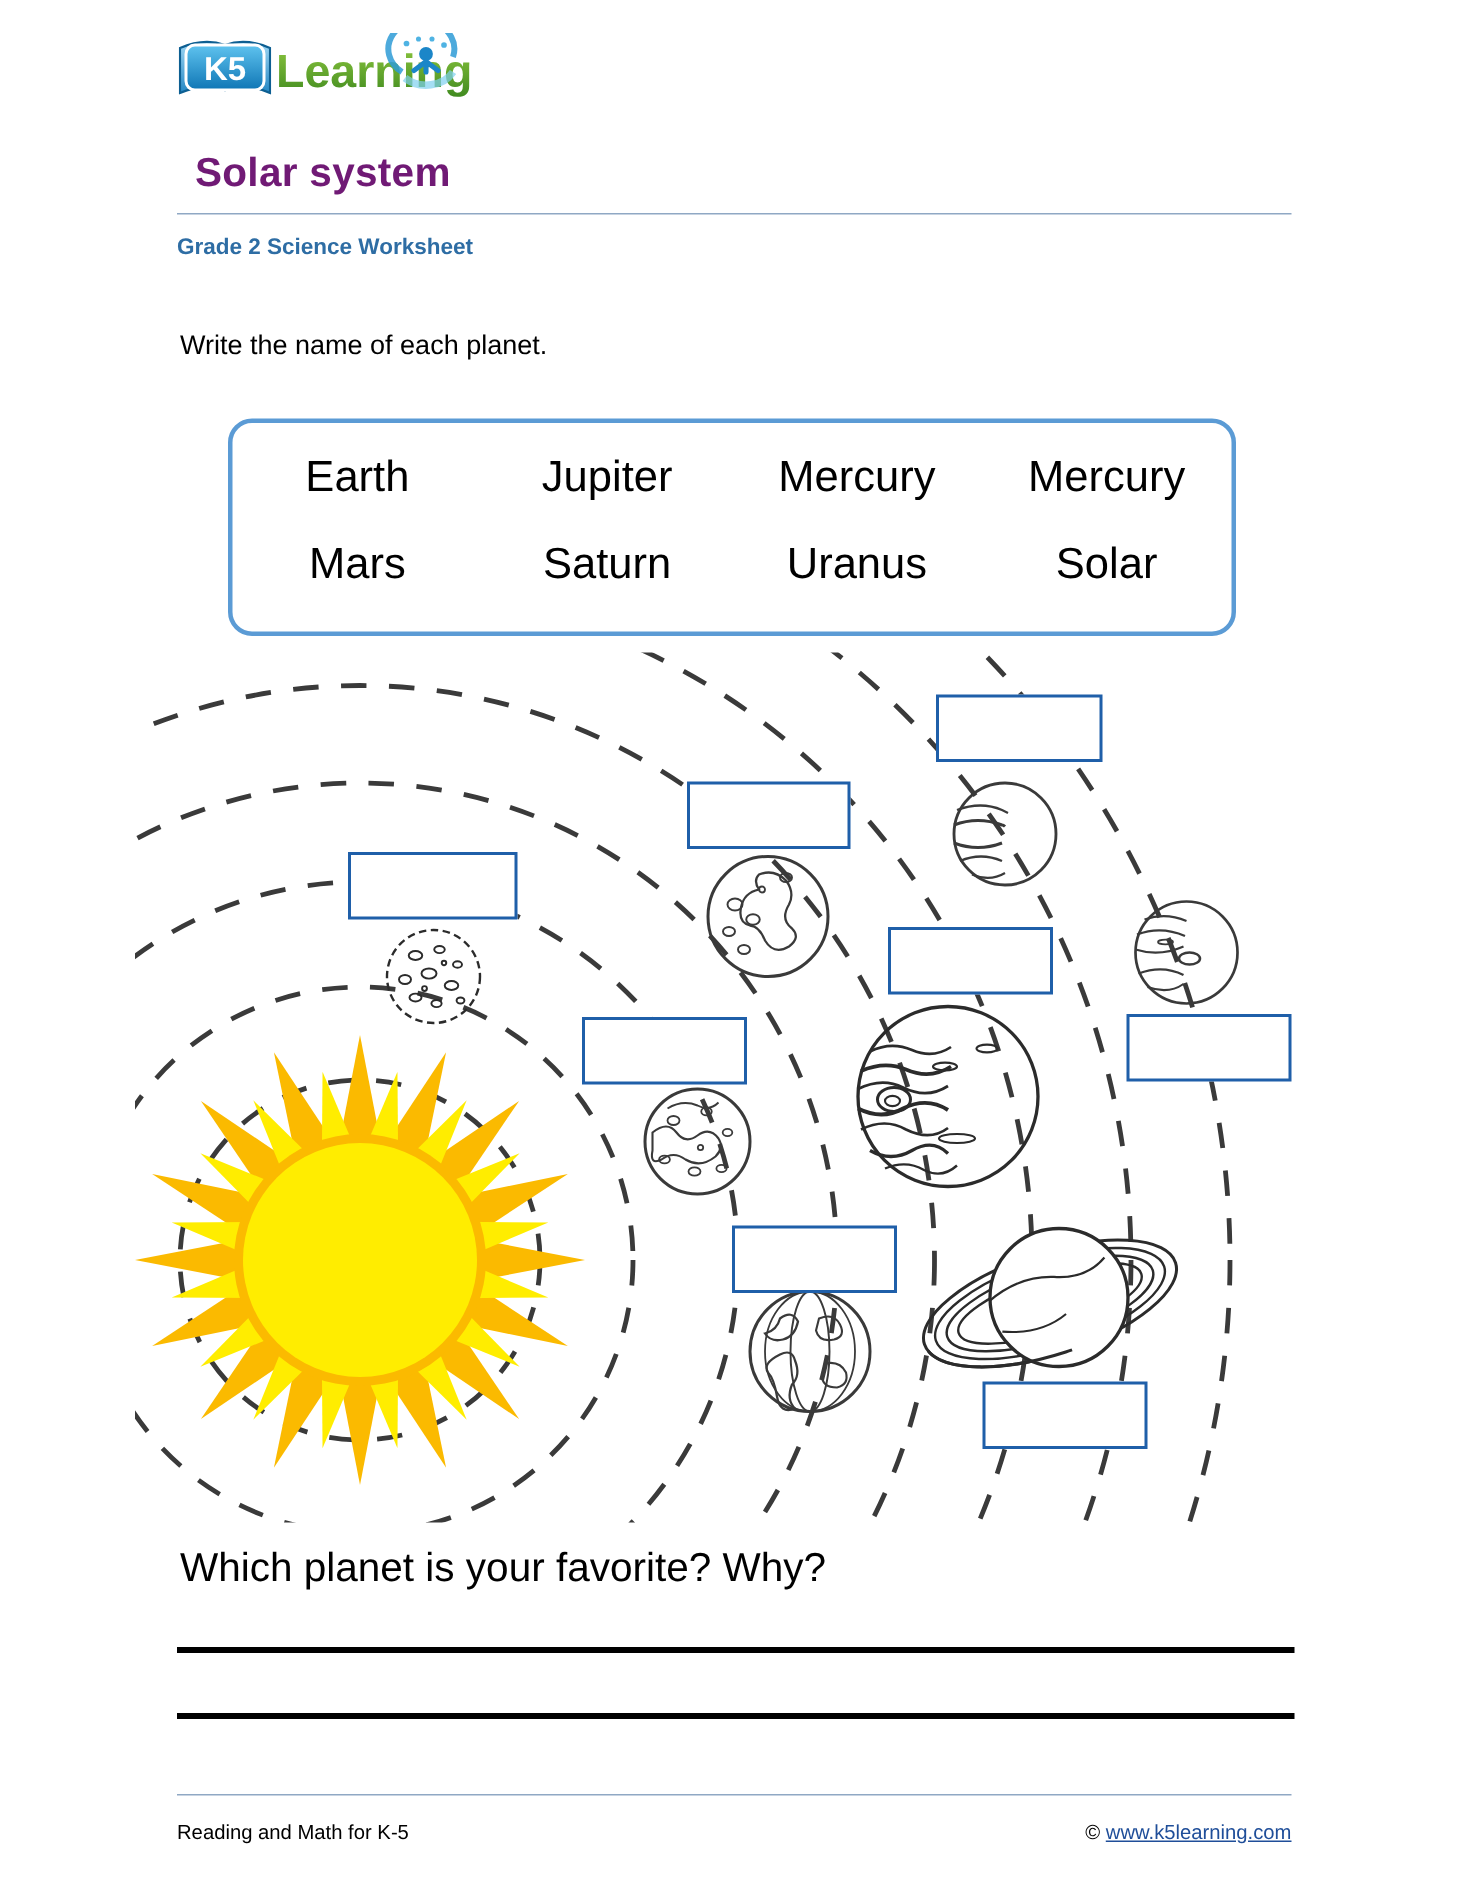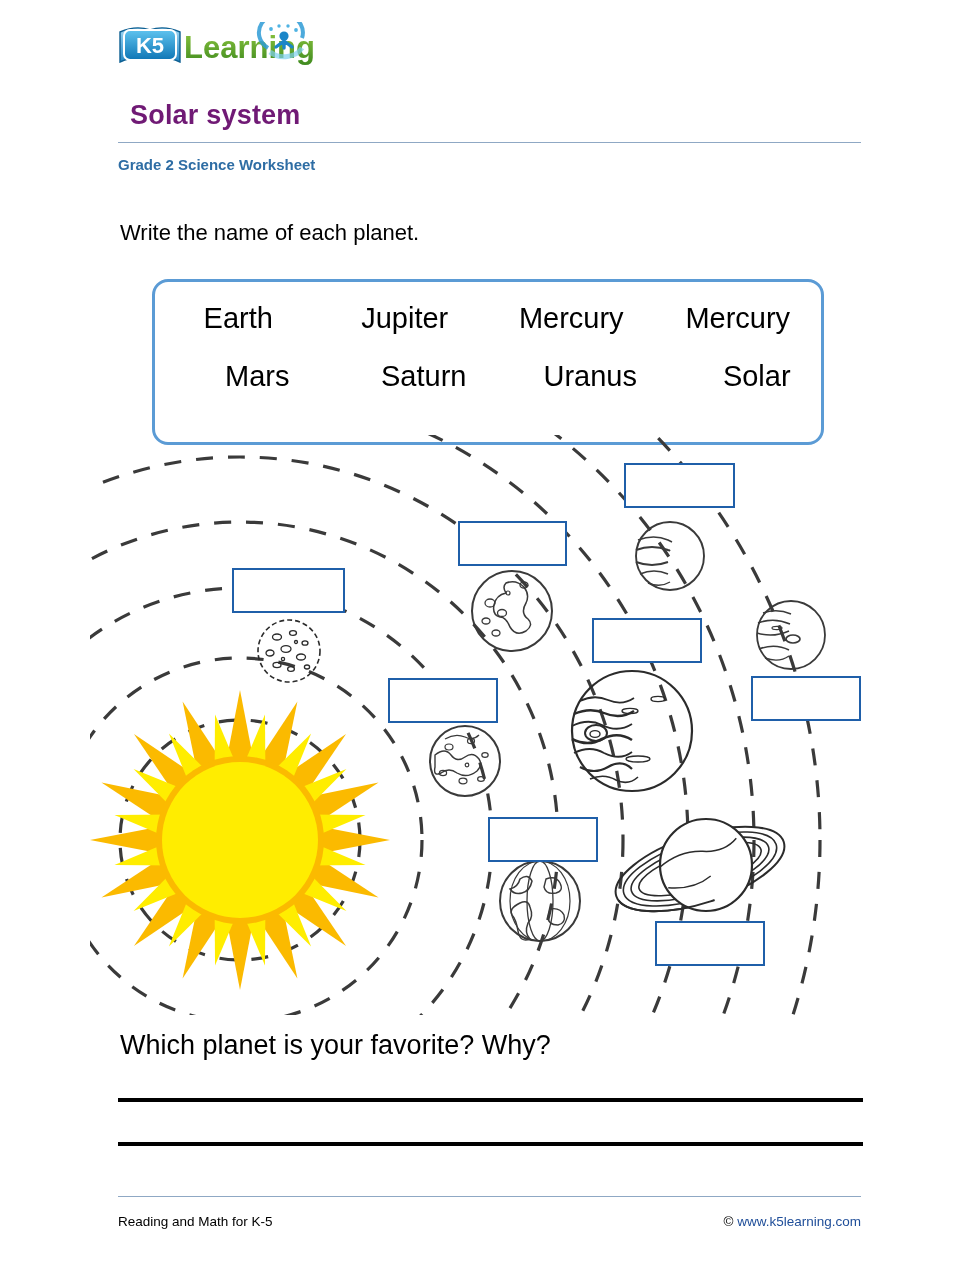--- a/index.html
+++ b/index.html
@@ -54,46 +54,46 @@
     font-size: 15px;
     font-weight: bold;
     color: #2e6da4;
   }
 
   
   #instruction {
     position: absolute;
     left: 120px;
     top: 220px;
-    font-size: 22px;
+    font-size: 18px;
     color: #000;
   }
 
   
   #word-bank {
     position: absolute;
     left: 152px;
     top: 279px;
     width: 672px;
-    height: 166px;
+    height: 145px;
     border: 3px solid #5b9bd5;
     border-radius: 16px;
     box-sizing: border-box;
     background: #fff;
   }
   .wb-row {
     position: absolute;
     left: 0;
     width: 100%;
     display: flex;
     justify-content: space-around;
     align-items: center;
   }
   #wb-row-0 { top: 20px; }
-  #wb-row-1 { top: 78px; padding-left: 19px; }
+  #wb-row-1 { top: 78px; }
   .wb-word {
     font-size: 29px;
     color: #000;
     text-align: center;
     flex: 1;
   }
 
   
   #diagram {
     position: absolute;
@@ -150,20 +150,21 @@
   #footer-right {
     position: absolute;
     right: 118px;
     top: 1214px;
     font-size: 13.5px;
     color: #000;
     white-space: nowrap;
   }
   #footer-link {
     color: #1f4e99;
+    text-decoration: underline;
   }
 </style>
 </head>
 <body>
 
 <div id="page">
 
   <div id="logo">
     <svg width="220" height="52" viewBox="0 0 220 52" xmlns="http://www.w3.org/2000/svg">
       <defs>

